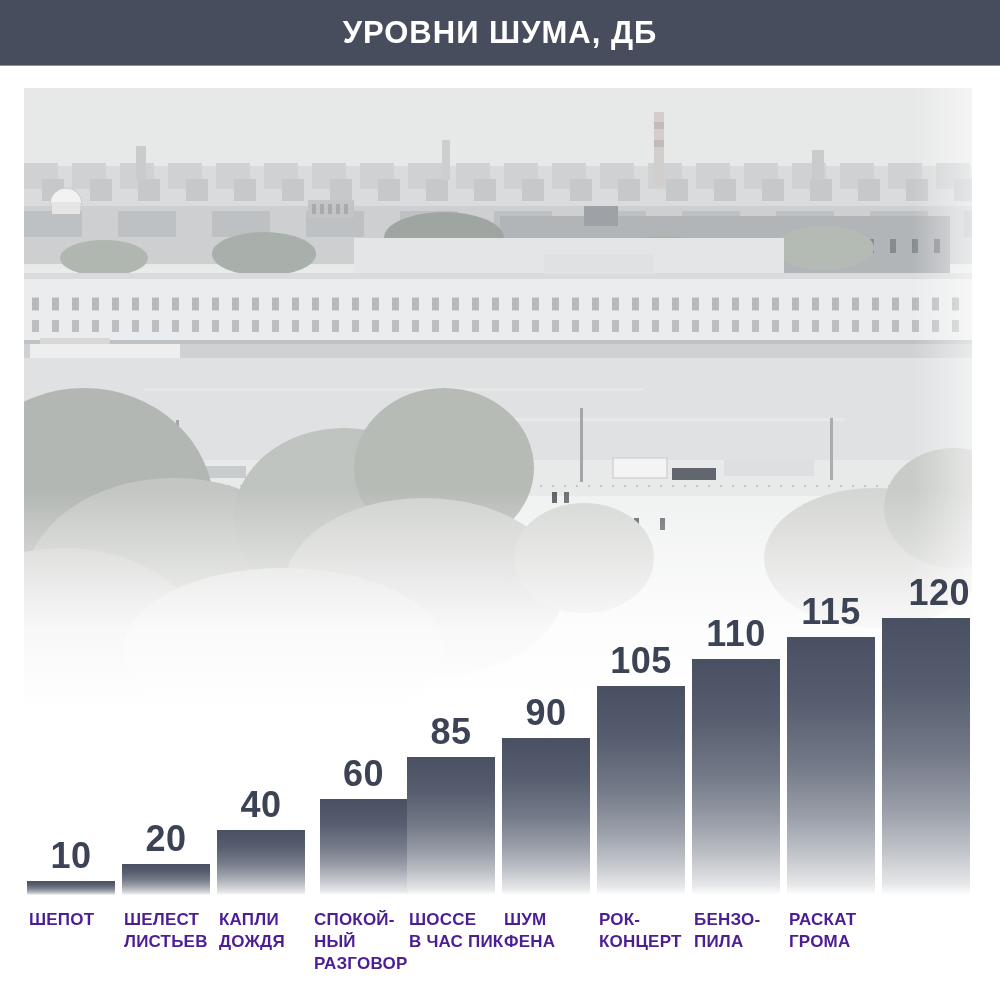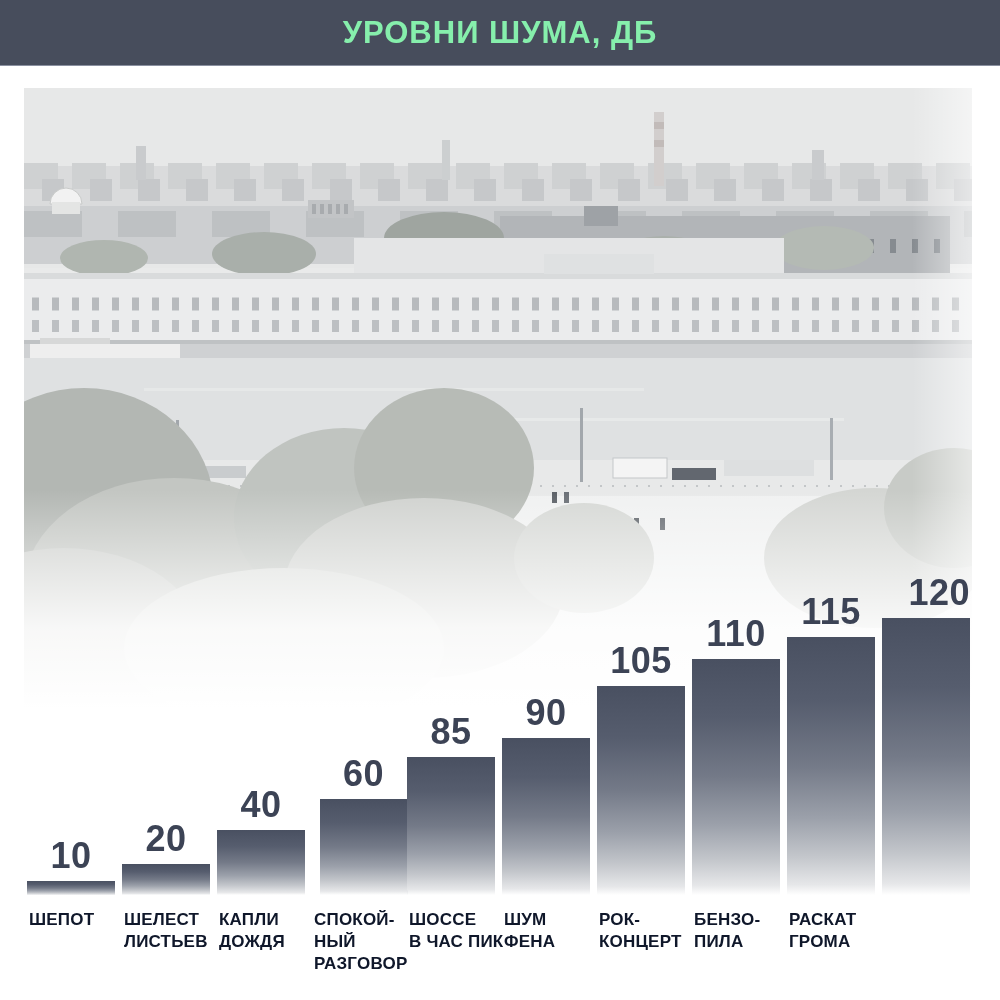--- a/index.html
+++ b/index.html
@@ -6,21 +6,21 @@
   body{
     width:1000px;height:1000px;position:relative;background:#ffffff;
     font-family:"Liberation Sans", sans-serif;overflow:hidden;
   }
   .header{
     position:absolute;left:0;top:0;width:1000px;height:65px;
     background:#474d5c;display:flex;align-items:center;justify-content:center;
     border-bottom:1px solid #8a90a0;
   }
   .header-title{
-    color:#86efac;font-size:31px;font-weight:700;letter-spacing:1px;
+    color:#ffffff;font-size:31px;font-weight:700;letter-spacing:1px;
   }
   .photo{
     position:absolute;left:24px;top:88px;width:948px;height:632px;
     background:#e9eaea;overflow:hidden;
   }
   .photo-fade{
     position:absolute;left:0;bottom:0;width:948px;height:230px;
     background:linear-gradient(to bottom, rgba(255,255,255,0) 0%, rgba(255,255,255,.85) 60%, #ffffff 95%);
   }
   .photo-fade-right{
@@ -39,21 +39,21 @@
     margin-bottom:7px;letter-spacing:.5px;
   }
   .bar-rect{
     width:88px;
     background:linear-gradient(to bottom,
       #495061 0%, #565d6e 25%, #747a88 50%, #9ba0aa 70%,
       #c3c6cb 85%, #e6e7e9 96%, rgba(255,255,255,0) 100%);
   }
   .bar-label{
     position:absolute;top:calc(100% + 14px);left:2px;width:100px;
-    font-size:17px;font-weight:700;color:#0f172a;line-height:22px;
+    font-size:17px;font-weight:700;color:#4c1d95;line-height:22px;
     white-space:pre-line;letter-spacing:.2px;text-align:left;
   }
 </style>
 </head>
 <body>
 
 <div class="header">
   <div class="header-title">УРОВНИ ШУМА, ДБ</div>
 </div>
 

